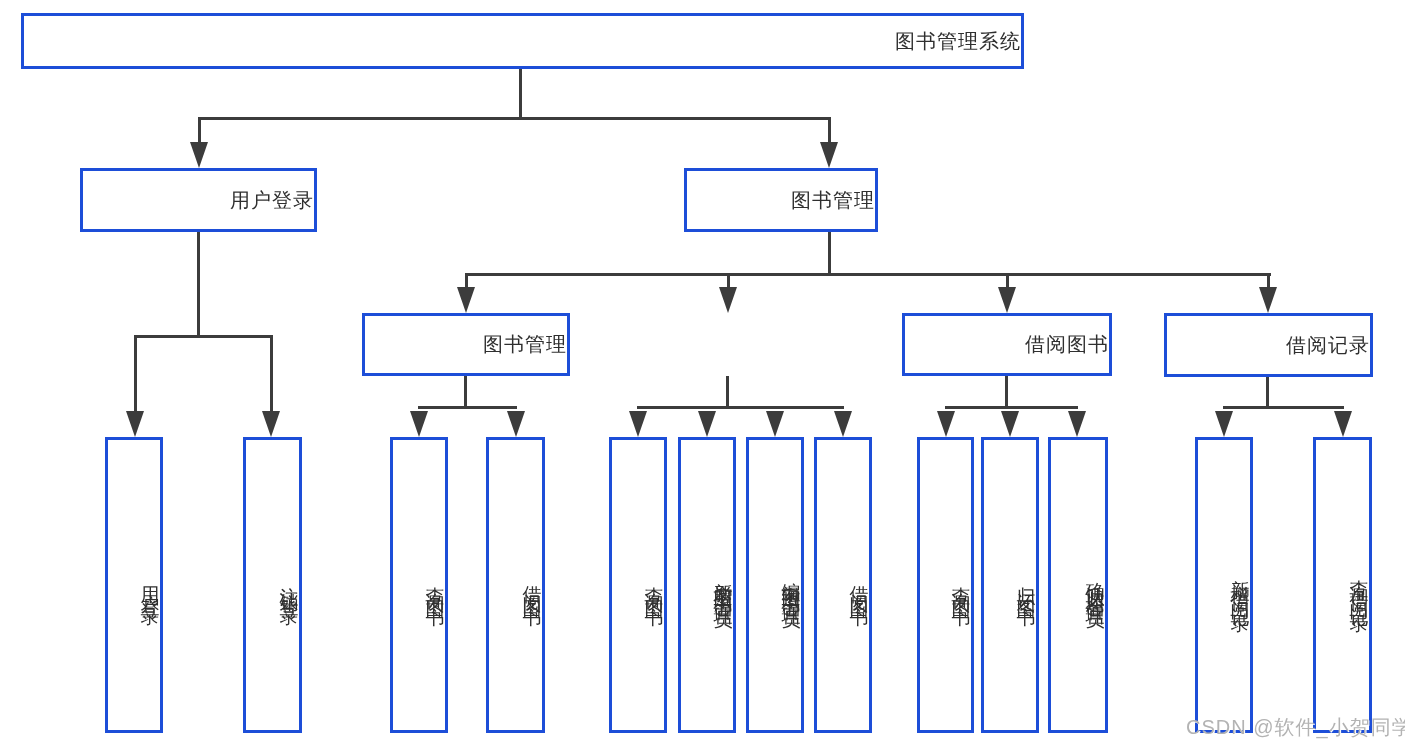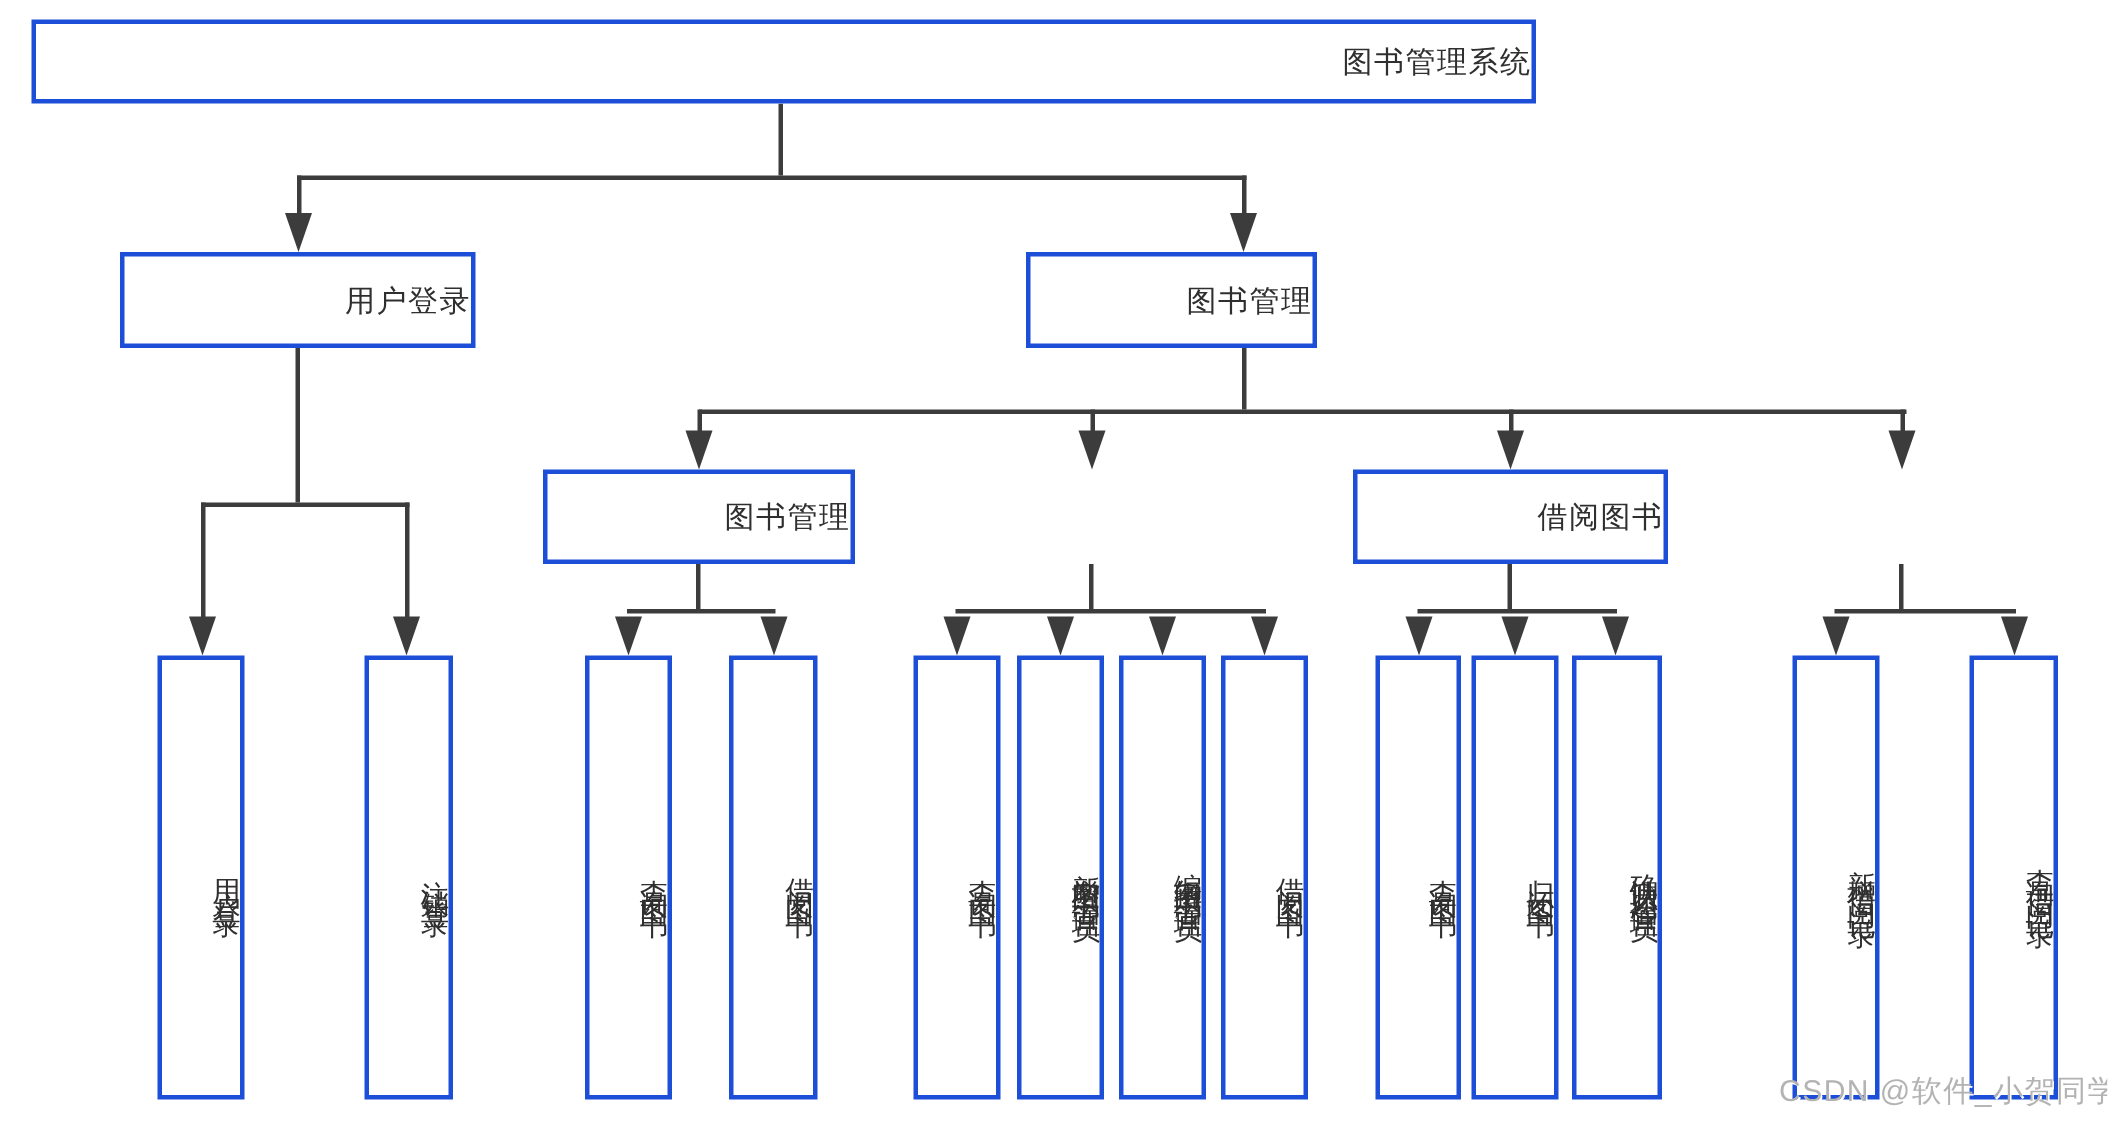--- a/index.html
+++ b/index.html
@@ -102,20 +102,23 @@
   <div class="arrow" style="left:998px;top:287px"></div>
   <div class="ln" style="left:1267px;top:273px;width:3px;height:16px"></div>
   <div class="arrow" style="left:1259px;top:287px"></div>
 
   <div class="box" style="left:362px;top:313px;width:208px;height:63px">
     <span class="hlabel">图书管理</span>
   </div>
   <div class="box" style="left:902px;top:313px;width:210px;height:63px">
     <span class="hlabel">借阅图书</span>
   </div>
+  <div class="box" style="left:1164px;top:313px;width:209px;height:64px">
+    <span class="hlabel">借阅记录</span>
+  </div>
 
   <div class="ln" style="left:464px;top:376px;width:3px;height:30px"></div>
   <div class="ln" style="left:418px;top:406px;width:99px;height:3px"></div>
   <div class="arrow" style="left:410px;top:411px"></div>
   <div class="arrow" style="left:507px;top:411px"></div>
 
   <div class="ln" style="left:726px;top:376px;width:3px;height:30px"></div>
   <div class="ln" style="left:637px;top:406px;width:207px;height:3px"></div>
   <div class="arrow" style="left:629px;top:411px"></div>
   <div class="arrow" style="left:698px;top:411px"></div>

